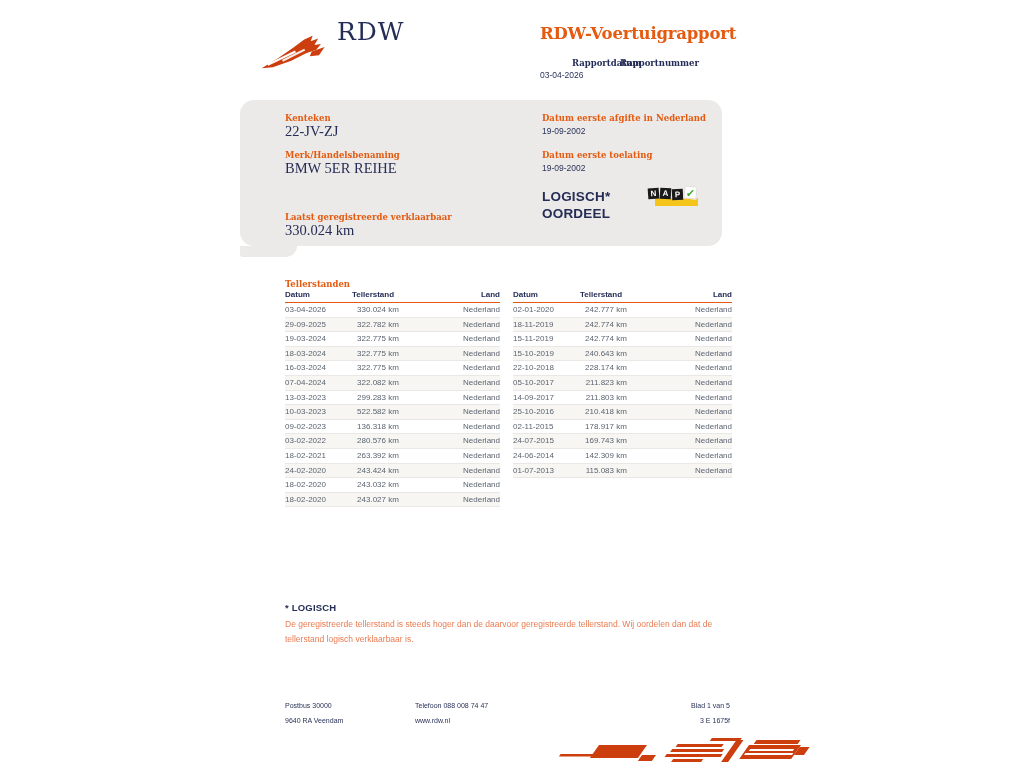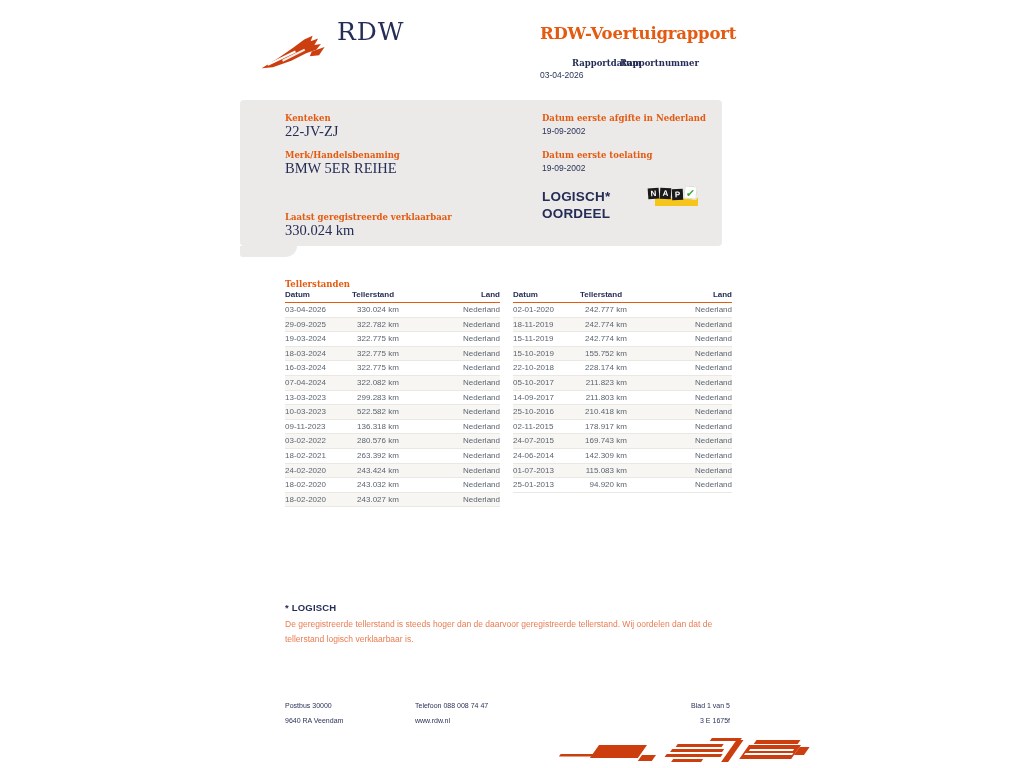--- a/index.html
+++ b/index.html
@@ -18,21 +18,21 @@
                  font-size:16.5px; color:#E45A10; letter-spacing:-0.2px; }
   .hdr-label   { font-family:"DejaVu Serif", serif; font-weight:bold; font-size:8.5px; color:#252D56; }
   .hdr-value   { font-size:8.5px; color:#2A3359; }
   #rapportdatum-label  { left:572px; top:58px; }
   #rapportnummer-label { left:620px; top:58px; }
   #rapportdatum-value  { left:540px; top:70px; }
   #rapportnummer-value { left:607px; top:70px;margin-top:28px; }
 
   
   #vehicle-box { left:240px; top:100px; width:482px; height:146px;
-                 background:#ECEAE8; border-radius:4px; }
+                 background:#ECEAE8; border-radius:14px; }
   #vehicle-box::after { content:""; position:absolute; left:0; top:146px; width:57px; height:11px;
                  background:#ECEAE8; border-bottom-right-radius:11px; border-bottom-left-radius:3px; }
   .box-label { position:absolute; font-family:"DejaVu Serif", serif; font-weight:bold;
                font-size:8.5px; color:#E45A10; }
   .box-value-lg { position:absolute; font-family:Liberation Serif, serif; font-size:14.5px; color:#252D56; }
   .box-value-sm { position:absolute; font-size:8.5px; color:#2A3359; }
   #oordeel { left:302px; top:88px; font-weight:bold; font-size:13.5px; line-height:17px;
              color:#252D56; letter-spacing:0.2px; }
 
   
@@ -179,21 +179,21 @@
           <td>13-03-2023</td>
           <td><span class="num">299.283</span> km</td>
           <td class="land">Nederland</td>
         </tr>
         <tr>
           <td>10-03-2023</td>
           <td><span class="num">522.582</span> km</td>
           <td class="land">Nederland</td>
         </tr>
         <tr>
-          <td>09-11-2023</td>
+          <td>09-02-2023</td>
           <td><span class="num">136.318</span> km</td>
           <td class="land">Nederland</td>
         </tr>
         <tr>
           <td>03-02-2022</td>
           <td><span class="num">280.576</span> km</td>
           <td class="land">Nederland</td>
         </tr>
         <tr>
           <td>18-02-2021</td>
@@ -242,21 +242,21 @@
           <td><span class="num">242.774</span> km</td>
           <td class="land">Nederland</td>
         </tr>
         <tr>
           <td>15-11-2019</td>
           <td><span class="num">242.774</span> km</td>
           <td class="land">Nederland</td>
         </tr>
         <tr>
           <td>15-10-2019</td>
-          <td><span class="num">155.752</span> km</td>
+          <td><span class="num">240.643</span> km</td>
           <td class="land">Nederland</td>
         </tr>
         <tr>
           <td>22-10-2018</td>
           <td><span class="num">228.174</span> km</td>
           <td class="land">Nederland</td>
         </tr>
         <tr>
           <td>05-10-2017</td>
           <td><span class="num">211.823</span> km</td>
@@ -283,25 +283,20 @@
           <td class="land">Nederland</td>
         </tr>
         <tr>
           <td>24-06-2014</td>
           <td><span class="num">142.309</span> km</td>
           <td class="land">Nederland</td>
         </tr>
         <tr>
           <td>01-07-2013</td>
           <td><span class="num">115.083</span> km</td>
-          <td class="land">Nederland</td>
-        </tr>
-        <tr>
-          <td>25-01-2013</td>
-          <td><span class="num">94.920</span> km</td>
           <td class="land">Nederland</td>
         </tr>
       </tbody>
   </table>
 
   <div id="footnote-title" class="abs">* LOGISCH</div>
   <div id="footnote-text" class="abs">De geregistreerde tellerstand is steeds hoger dan de daarvoor geregistreerde tellerstand. Wij oordelen dan dat de tellerstand logisch verklaarbaar is.</div>
 
   <div id="footer-col1" class="abs foot">
     <div>Postbus 30000</div>

